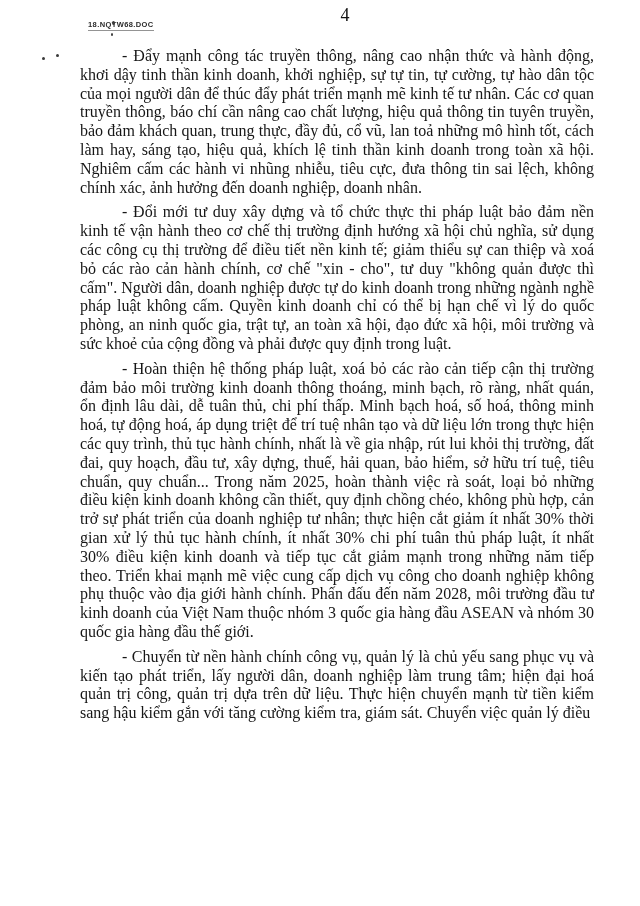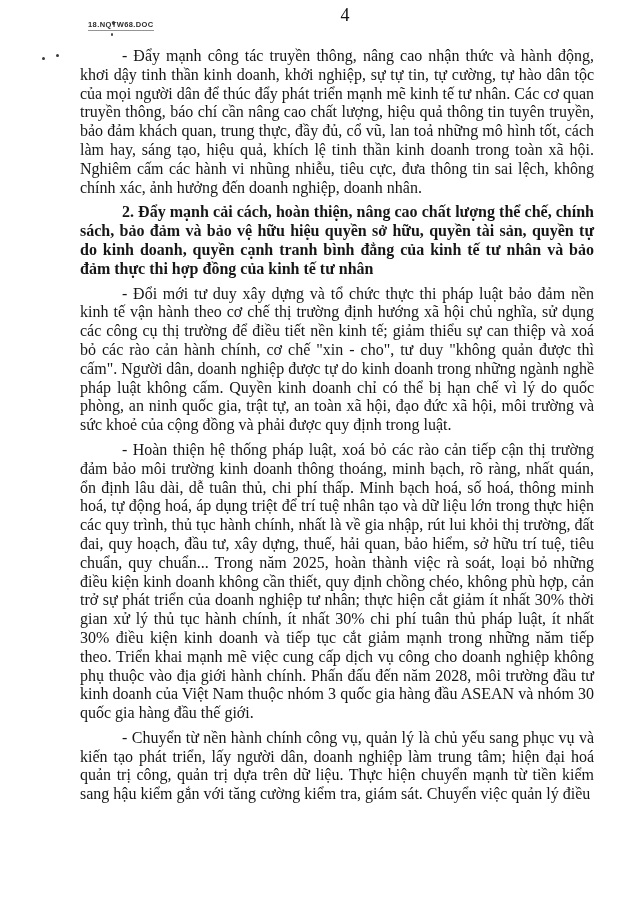--- a/index.html
+++ b/index.html
@@ -78,21 +78,20 @@
   <div class="page-number">4</div>
 
   <span class="speck s1"></span>
   <span class="speck s2"></span>
   <span class="speck s3"></span>
   <span class="speck s4"></span>
 
   <div class="body-text">
     <p>- Đẩy mạnh công tác truyền thông, nâng cao nhận thức và hành động, khơi dậy tinh thần kinh doanh, khởi nghiệp, sự tự tin, tự cường, tự hào dân tộc của mọi người dân để thúc đẩy phát triển mạnh mẽ kinh tế tư nhân. Các cơ quan truyền thông, báo chí cần nâng cao chất lượng, hiệu quả thông tin tuyên truyền, bảo đảm khách quan, trung thực, đầy đủ, cổ vũ, lan toả những mô hình tốt, cách làm hay, sáng tạo, hiệu quả, khích lệ tinh thần kinh doanh trong toàn xã hội. Nghiêm cấm các hành vi nhũng nhiễu, tiêu cực, đưa thông tin sai lệch, không chính xác, ảnh hưởng đến doanh nghiệp, doanh nhân.</p>
 
-    <p class="para-bold">2. Đẩy mạnh cải cách, hoàn thiện, nâng cao chất lượng thể chế, chính sách, bảo đảm và bảo vệ hữu hiệu quyền sở hữu, quyền tài sản, quyền tự do kinh doanh, quyền cạnh tranh bình đẳng của kinh tế tư nhân và bảo đảm thực thi hợp đồng của kinh tế tư nhân</p>
 
 
     <p>- Đổi mới tư duy xây dựng và tổ chức thực thi pháp luật bảo đảm nền kinh tế vận hành theo cơ chế thị trường định hướng xã hội chủ nghĩa, sử dụng các công cụ thị trường để điều tiết nền kinh tế; giảm thiểu sự can thiệp và xoá bỏ các rào cản hành chính, cơ chế "xin - cho", tư duy "không quản được thì cấm". Người dân, doanh nghiệp được tự do kinh doanh trong những ngành nghề pháp luật không cấm. Quyền kinh doanh chỉ có thể bị hạn chế vì lý do quốc phòng, an ninh quốc gia, trật tự, an toàn xã hội, đạo đức xã hội, môi trường và sức khoẻ của cộng đồng và phải được quy định trong luật.</p>
 
     <p>- Hoàn thiện hệ thống pháp luật, xoá bỏ các rào cản tiếp cận thị trường đảm bảo môi trường kinh doanh thông thoáng, minh bạch, rõ ràng, nhất quán, ổn định lâu dài, dễ tuân thủ, chi phí thấp. Minh bạch hoá, số hoá, thông minh hoá, tự động hoá, áp dụng triệt để trí tuệ nhân tạo và dữ liệu lớn trong thực hiện các quy trình, thủ tục hành chính, nhất là về gia nhập, rút lui khỏi thị trường, đất đai, quy hoạch, đầu tư, xây dựng, thuế, hải quan, bảo hiểm, sở hữu trí tuệ, tiêu chuẩn, quy chuẩn... Trong năm 2025, hoàn thành việc rà soát, loại bỏ những điều kiện kinh doanh không cần thiết, quy định chồng chéo, không phù hợp, cản trở sự phát triển của doanh nghiệp tư nhân; thực hiện cắt giảm ít nhất 30% thời gian xử lý thủ tục hành chính, ít nhất 30% chi phí tuân thủ pháp luật, ít nhất 30% điều kiện kinh doanh và tiếp tục cắt giảm mạnh trong những năm tiếp theo. Triển khai mạnh mẽ việc cung cấp dịch vụ công cho doanh nghiệp không phụ thuộc vào địa giới hành chính. Phấn đấu đến năm 2028, môi trường đầu tư kinh doanh của Việt Nam thuộc nhóm 3 quốc gia hàng đầu ASEAN và nhóm 30 quốc gia hàng đầu thế giới.</p>
 
     <p>- Chuyển từ nền hành chính công vụ, quản lý là chủ yếu sang phục vụ và kiến tạo phát triển, lấy người dân, doanh nghiệp làm trung tâm; hiện đại hoá quản trị công, quản trị dựa trên dữ liệu. Thực hiện chuyển mạnh từ tiền kiểm sang hậu kiểm gắn với tăng cường kiểm tra, giám sát. Chuyển việc quản lý điều</p>
   </div>
 
 </div>

